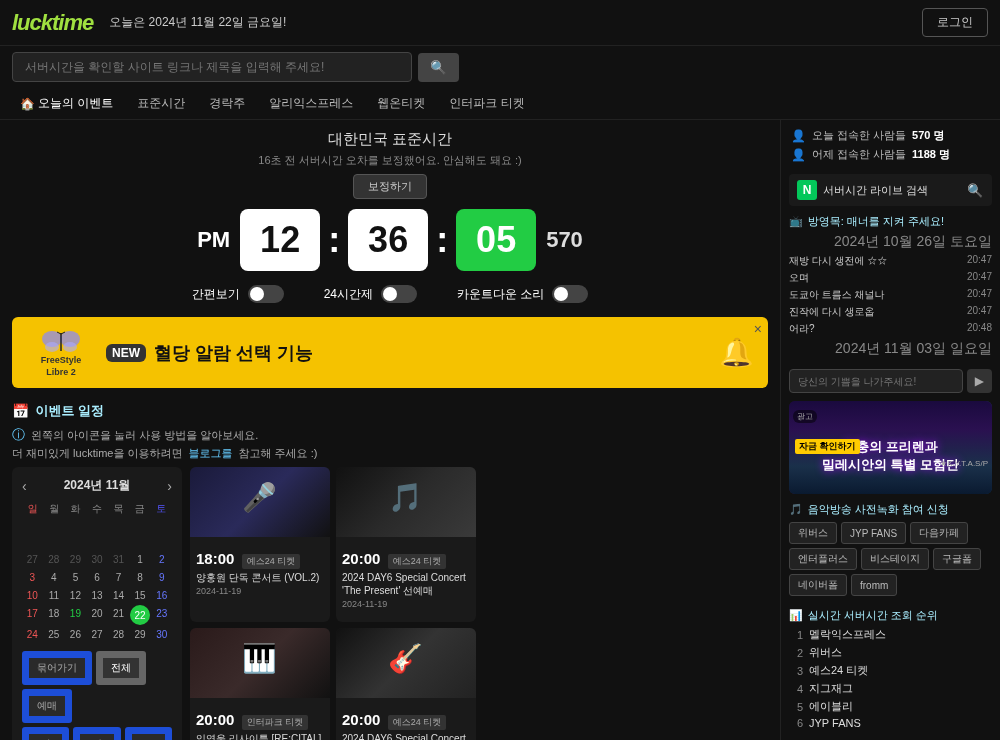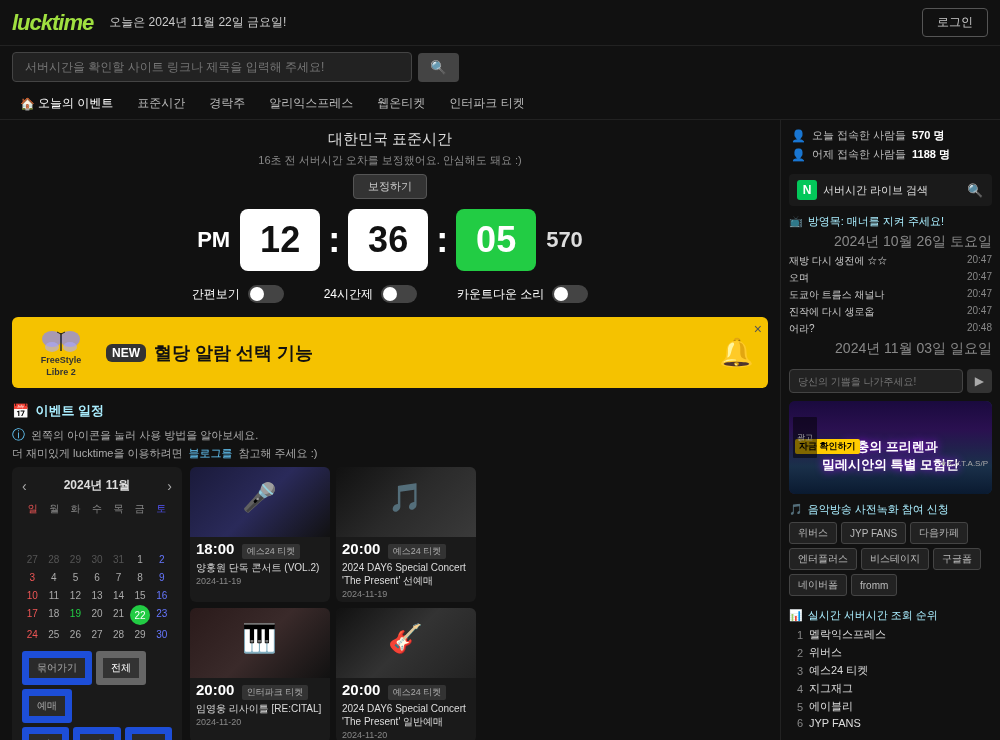--- a/index.html
+++ b/index.html
@@ -391,21 +391,21 @@
       object-fit: cover;
       display: flex;
       align-items: center;
       justify-content: center;
       font-size: 24px;
     }
     .event-card-img.concert1 { background: linear-gradient(135deg, #1a1a3a 0%, #2a2a5a 50%, #111 100%); }
     .event-card-img.concert2 { background: linear-gradient(135deg, #111 0%, #2a2a2a 50%, #3a3a3a 100%); }
     .event-card-img.concert3 { background: linear-gradient(135deg, #2a1a1a 0%, #3a2a2a 50%, #111 100%); }
     .event-card-img.concert4 { background: linear-gradient(135deg, #111 0%, #333 50%, #222 100%); }
-    .event-card-body { padding: 3px 6px; }
+    .event-card-body { padding: 13px 6px; }
     .event-card-time { font-size: 15px; font-weight: 700; color: #fff; }
     .event-card-tag {
       display: inline-block;
       background: #333;
       color: #aaa;
       font-size: 9px;
       padding: 1px 5px;
       border-radius: 2px;
       margin-left: 4px;
     }
@@ -518,27 +518,27 @@
       overflow: hidden;
       position: relative;
       height: 160px;
       background: linear-gradient(135deg, #1a0a2e 0%, #2a1a4e 40%, #1a3a5e 80%, #0a2a4e 100%);
       display: flex;
       align-items: flex-end;
       justify-content: center;
     }
     .sidebar-ad-badge {
       position: absolute;
-      top: 16px;
+      top: 9px;
       left: 4px;
       background: rgba(0,0,0,0.5);
       color: #aaa;
       font-size: 8px;
-      padding: 15px 4px;
-      border-radius: 1px;
+      padding: 1px 4px;
+      border-radius: 6px;
     }
 
     
     .music-section {
       padding: 4px 8px;
     }
     .music-title {
       display: flex;
       align-items: center;
       gap: 5px;

